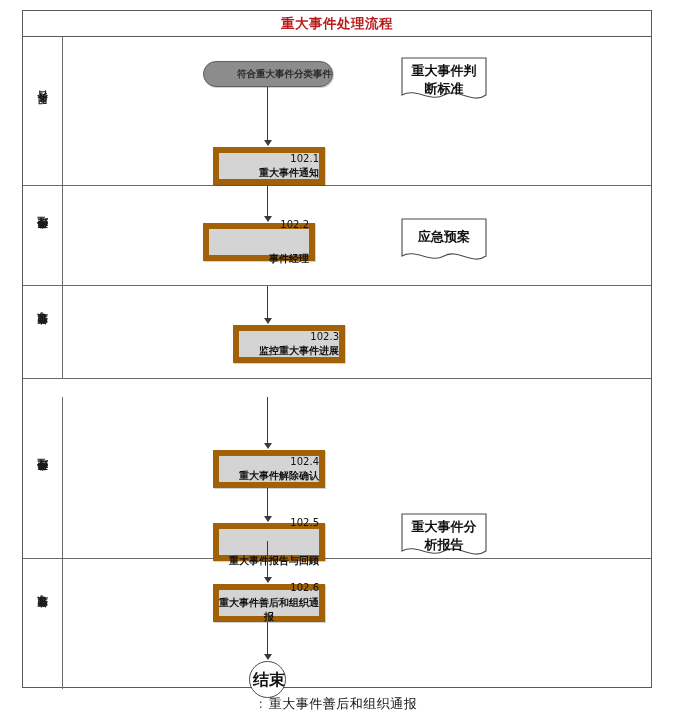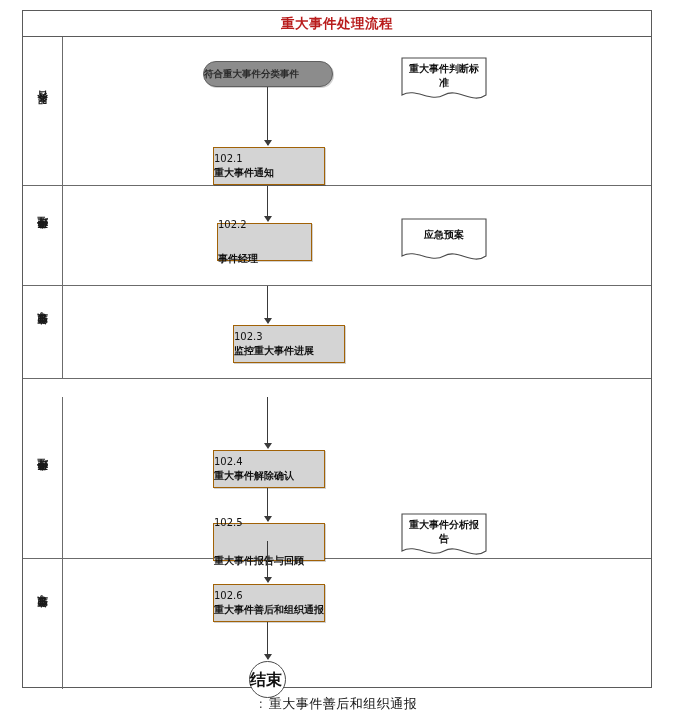--- a/index.html
+++ b/index.html
@@ -77,30 +77,30 @@
     position:absolute;
     left:40px;top:0;right:0;bottom:0;
   }
 
   
   .node{
     position:absolute;
     box-sizing:border-box;
     display:flex;
     flex-direction:column;
-    align-items:flex-start;
+    align-items:flex-end;
     justify-content:center;
     text-align:center;
     font-size:10px;
     line-height:1.45;
     color:#111;
   }
   .node.process{
     background:#d4d4d4;
-    border:1px solid #a16207;
+    border:6px solid #a16207;
     box-shadow:1px 1px 0 rgba(0,0,0,.18);
   }
   .node.process .num{font-size:10px;}
   .node.process .lbl{font-size:10px;font-weight:bold;}
 
   .node.terminator{
     background:#8c8c8c;
     border:1px solid #5f5f5f;
     border-radius:16px;
     color:#2b2b2b;
@@ -122,21 +122,21 @@
     position:absolute;
   }
   .doc svg{display:block;}
   .doc .doc-text{
     position:absolute;
     left:0;top:0;
     width:100%;
     box-sizing:border-box;
     padding:5px 5px 0 5px;
     text-align:center;
-    font-size:10px;
+    font-size:13px;
     font-weight:bold;
     line-height:1.35;
     color:#111;
   }
 
   
   .conn{
     position:absolute;
     background:#3a3a3a;
     width:1.4px;
@@ -209,21 +209,21 @@
 
     <div class="lane" style="top:149px;height:100px;">
       <div class="lane-label">
         <span>事件经理</span>
       </div>
       <div class="lane-body">
 
         <div class="conn" style="left:204px;top:0px;height:34px;"></div>
         <div class="arrowhead" style="left:200.5px;top:30px;"></div>
 
-        <div class="node process" style="left:154px;top:37px;width:95px;height:38px;gap:20px;">
+        <div class="node process" style="left:140px;top:37px;width:112px;height:38px;gap:20px;">
           <span class="num">102.2</span>
           <span class="lbl">事件经理</span>
         </div>
 
         <div class="doc" style="left:338px;top:32px;width:86px;height:46px;">
           <svg width="86" height="46" viewBox="0 0 86 46">
             <path d="M1,1 L85,1 L85,38 C71,48 57,30 43,38 C29,46 15,30 1,38 Z" fill="#ffffff" stroke="#4a4a4a" stroke-width="1.1"></path>
           </svg>
           <div class="doc-text" style="padding-top:10px;">应急预案</div>
         </div>

